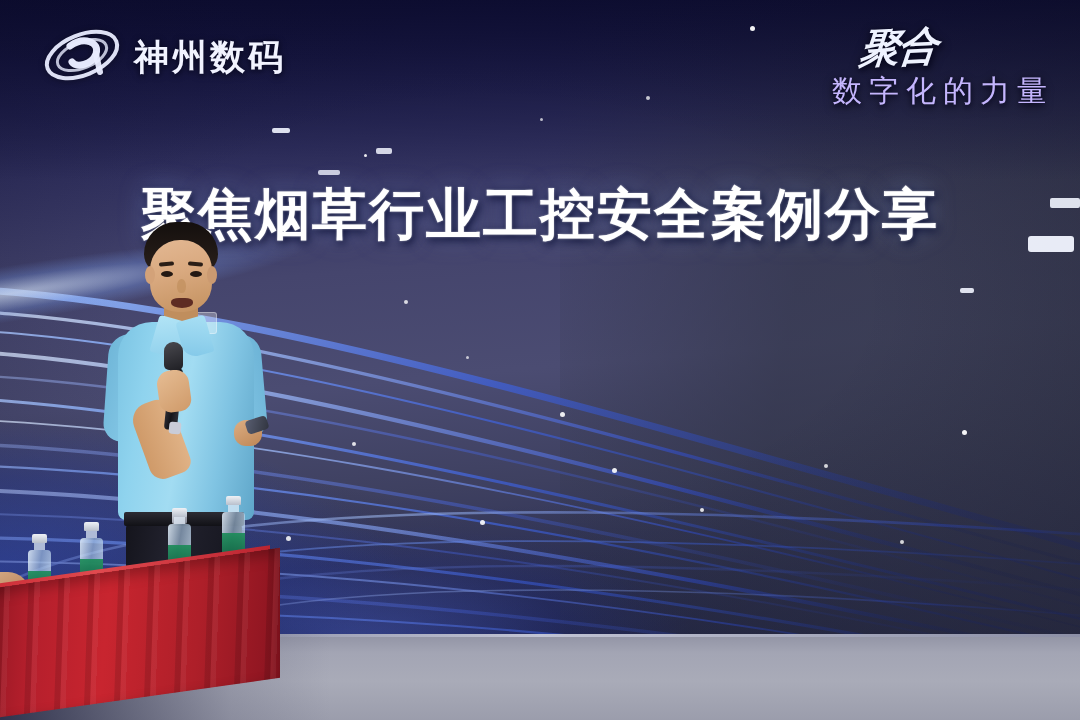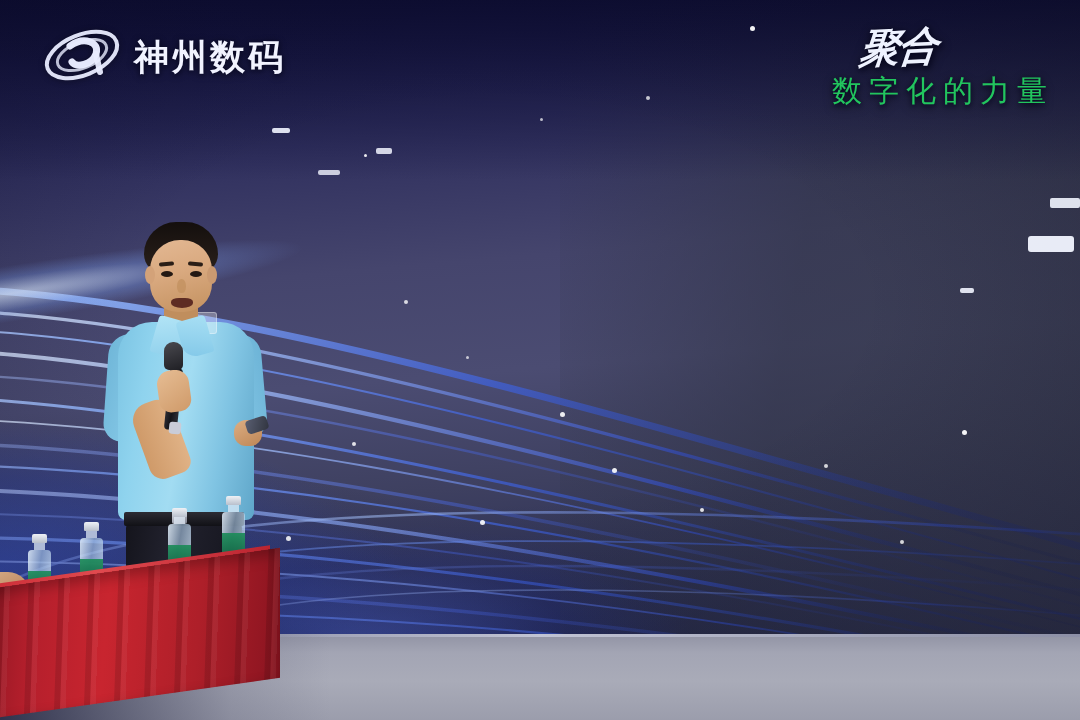--- a/index.html
+++ b/index.html
@@ -102,21 +102,21 @@
   }
   .slogan-cal{
     font-size:40px; font-weight:bold; color:#eef2ff; letter-spacing:-2px;
     font-family:"DejaVu Serif","Liberation Serif",serif;
     font-style:italic;
     transform:skewX(-8deg) rotate(-3deg);
     display:inline-block; margin-right:118px;
     text-shadow:1px 2px 5px rgba(5,5,30,.85);
   }
   .slogan-sub{
-    font-size:30px; color:#22c55e; letter-spacing:7px; margin-top:-4px;
+    font-size:30px; color:#c4b5fd; letter-spacing:7px; margin-top:-4px;
     font-family:"DejaVu Sans","Liberation Sans",sans-serif;
     text-shadow:0 2px 5px rgba(5,5,30,.8);
   }
 
   
   .slide-title{
     position:absolute; left:0; top:178px; width:1080px; text-align:center;
     font-size:55px; font-weight:bold; color:#ffffff; letter-spacing:2px;
     font-family:"DejaVu Sans","Liberation Sans",sans-serif;
     text-shadow:0 0 2px rgba(255,255,255,.55), 2px 3px 9px rgba(5,10,45,.95), 0 0 26px rgba(150,180,255,.35);
@@ -398,20 +398,21 @@
     <div class="logo-txt">
       <div class="logo-cn">神州数码</div>
     </div>
   </div>
 
   <div class="logo-slogan">
     <div class="slogan-cal">聚合</div>
     <div class="slogan-sub">数字化的力量</div>
   </div>
 
+  <div class="slide-title">聚焦烟草行业工控安全案例分享</div>
 
   <div class="floor">
     <div class="floor-edge"></div>
     <div class="floor-left-dark"></div>
   </div>
 
   <div class="speaker">
     <div class="sp-pants"></div>
     <div class="sp-leg-split"></div>
     <div class="sp-sleeve-l"></div>

